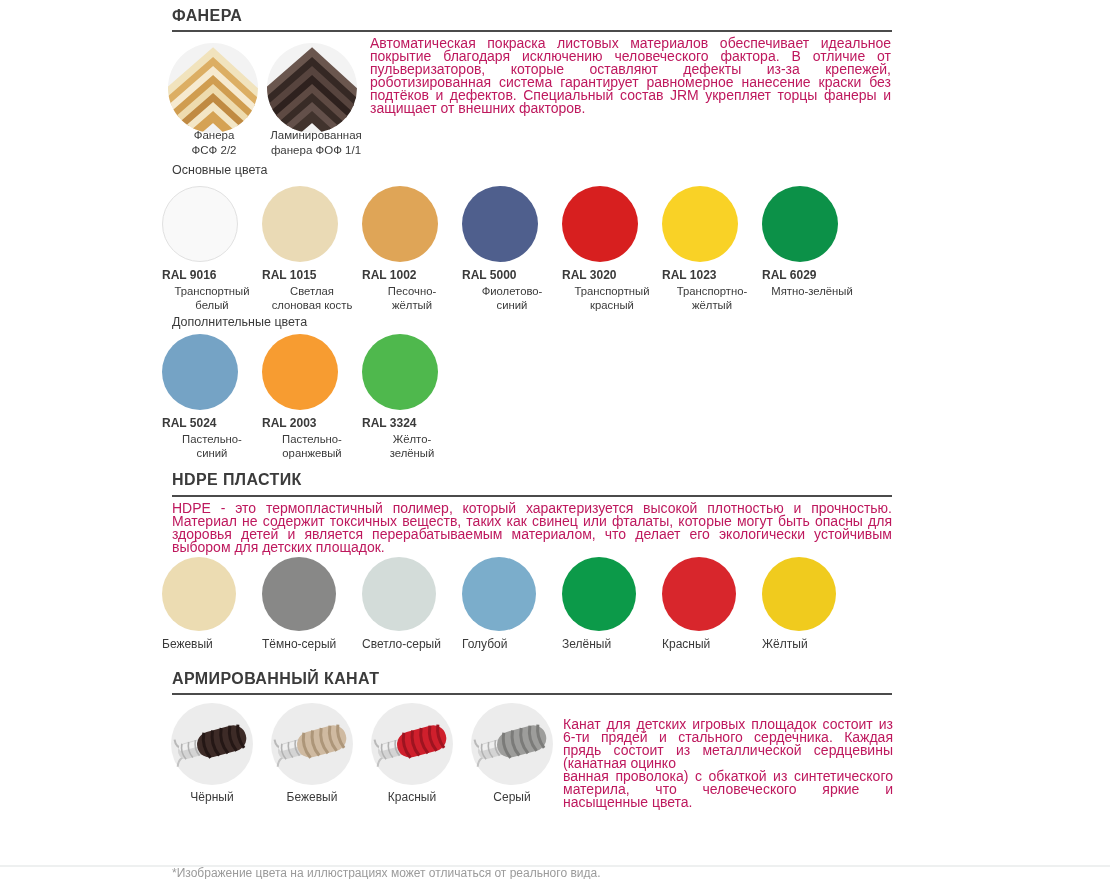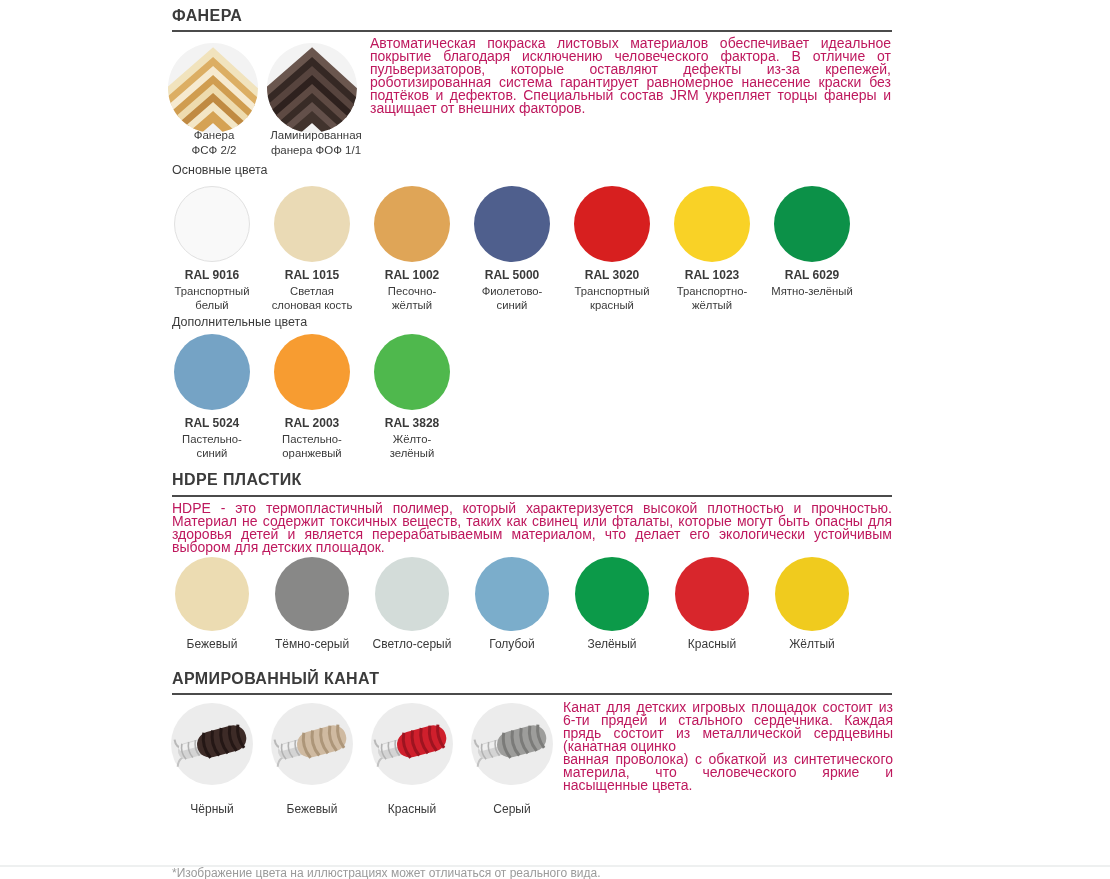--- a/index.html
+++ b/index.html
@@ -6,31 +6,31 @@
   .page{position:relative;width:1110px;height:879px;background:#ffffff;
         font-family:"Liberation Sans",sans-serif;overflow:hidden;}
   .sec-title{position:absolute;left:172px;font-size:16px;font-weight:bold;
              color:#3b3b3b;letter-spacing:.4px;white-space:nowrap;}
   .rule{position:absolute;left:172px;width:720px;height:2px;background:#4b4b4b;}
   .desc{position:absolute;font-size:14px;line-height:13px;color:#be185d;
         text-align:justify;}
   .desc .ln{display:block;text-align:justify;}
   .subhead{position:absolute;left:172px;font-size:12.5px;font-weight:normal;color:#3b3b3b;}
   .swatch-row{position:absolute;display:flex;}
-  .swatch-cell{width:100px;display:flex;flex-direction:column;align-items:center;}
+  .swatch-cell{width:100px;display:flex;flex-direction:column;}
   .swatch{border-radius:50%;box-sizing:border-box;flex:0 0 auto;}
   .swatch-code{margin-top:7px;font-size:12px;font-weight:bold;color:#3a3a3a;line-height:13px;}
   .swatch-name{margin-top:2px;font-size:11.3px;color:#3a3a3a;text-align:center;
                white-space:pre-line;line-height:14px;}
   .hdpe-name{margin-top:7px;font-size:12px;color:#3a3a3a;line-height:13px;white-space:nowrap;}
   .ply-fig{position:absolute;top:42px;}
   .ply-label{position:absolute;top:128px;font-size:11.5px;color:#3a3a3a;text-align:center;
              white-space:pre-line;line-height:14.5px;}
   .rope-cell{width:100px;display:flex;flex-direction:column;align-items:center;}
-  .rope-name{margin-top:18px;font-size:12px;color:#3a3a3a;line-height:13px;}
+  .rope-name{margin-top:6px;font-size:12px;color:#3a3a3a;line-height:13px;}
   .footnote{position:absolute;left:172px;top:845px;font-size:12px;color:#9b9b9b;margin-top:21px;}
   .bottom-line{position:absolute;left:0;top:865px;width:1110px;height:2px;background:#eef0f0;}
 </style>
 </head>
 <body>
 
 <div class="page">
 
   <div class="sec-title" style="top:7px">ФАНЕРА</div>
   <div class="rule" style="top:30px"></div>
@@ -136,21 +136,21 @@
 синий</div>
   </div>
       <div class="swatch-cell">
     <div class="swatch" style="width: 76px; height: 76px; background: rgb(247, 156, 49);"></div>
     <div class="swatch-code">RAL 2003</div>
     <div class="swatch-name">Пастельно-
 оранжевый</div>
   </div>
       <div class="swatch-cell">
     <div class="swatch" style="width: 76px; height: 76px; background: rgb(79, 184, 77);"></div>
-    <div class="swatch-code">RAL 3828</div>
+    <div class="swatch-code">RAL 3324</div>
     <div class="swatch-name">Жёлто-
 зелёный</div>
   </div>
     </div>
 
   <div class="sec-title" style="top:471px">HDPE ПЛАСТИК</div>
   <div class="rule" style="top:495px"></div>
   <p class="desc" style="left:172px;top:502px;width:720px;margin:0">HDPE - это термопластичный полимер, который характеризуется высокой плотностью и прочностью. Материал не содержит токсичных веществ, таких как свинец или фталаты, которые могут быть опасны для здоровья детей и является перерабатываемым материалом, что делает его экологически устойчивым выбором для детских площадок.</p>
   <div class="swatch-row" style="left:162px;top:557px">
       <div class="swatch-cell">
@@ -256,20 +256,20 @@
         <path class="rope-strand" d="M36,28 q-6,13 0,26" stroke="#7b7b79" stroke-width="3" fill="none"></path>
         <path class="rope-strand" d="M45,28 q-6,13 0,26" stroke="#7b7b79" stroke-width="3" fill="none"></path>
         <path class="rope-strand" d="M54,28 q-6,13 0,26" stroke="#7b7b79" stroke-width="3" fill="none"></path>
         <path class="rope-strand" d="M63,28 q-6,13 0,26" stroke="#7b7b79" stroke-width="3" fill="none"></path>
         <path class="rope-strand" d="M71,29 q-5,12 0,24" stroke="#7b7b79" stroke-width="3" fill="none"></path>
       </g>
     </svg>
     <div class="rope-name">Серый</div>
   </div>
     </div>
-  <div class="desc" style="left:563px;top:701px;width:330px">
+  <div class="desc" style="left:563px;top:718px;width:330px">
     <span class="ln">Канат для детских игровых площадок состоит из 6-ти прядей и стального сердечника. Каждая прядь состоит из металлической сердцевины (канатная оцинко</span>
     <span class="ln">ванная проволока) с обкаткой из синтетического материла, что человеческого яркие и насыщенные цвета.</span>
   </div>
 
   <div class="footnote">*Изображение цвета на иллюстрациях может отличаться от реального вида.</div>
   <div class="bottom-line"></div>
 </div>
 
 </body></html>

